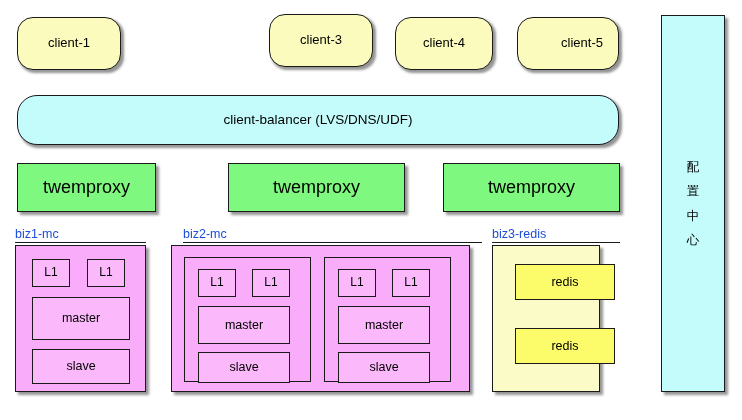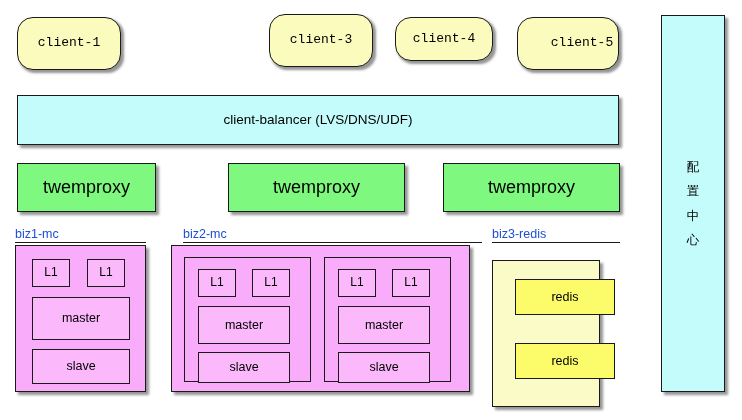--- a/index.html
+++ b/index.html
@@ -26,25 +26,25 @@
     color: #000000;
     line-height: 1.15;
   }
   .shadowed {
     box-shadow: 2.5px 2.5px 2.5px rgba(0,0,0,0.42);
   }
   .client {
     border-radius: 16px;
     background: #fbfbbe;
     font-size: 13px;
-    font-family: Liberation Mono, monospace;
   }
   .balancer {
     background: #c4fbfb;
     font-size: 13.5px;
+    border-radius: 20px;
   }
   .twemproxy {
     background: #7ef87e;
     font-size: 18px;
   }
   .cluster-pink {
     background: #f9acf9;
   }
   .cluster-yellow {
     background: #fbfbc8;
@@ -91,21 +91,21 @@
 <body>
 
 <div id="canvas">
 
   <div class="node client shadowed" style="left:17px; top:17px; width:104px; height:53px;">
     <span>client-1</span>
   </div>
   <div class="node client shadowed" style="left:269px; top:14px; width:104px; height:53px;align-items:center;">
     <span>client-3</span>
   </div>
-  <div class="node client shadowed" style="left:395px; top:17px; width:98px; height:44px;">
+  <div class="node client shadowed" style="left:395px; top:17px; width:98px; height:53px;">
     <span>client-4</span>
   </div>
   <div class="node client shadowed" style="left:517px; top:17px; width:102px; height:53px;padding-left:28px;">
     <span>client-5</span>
   </div>
 
   <div class="node balancer shadowed" style="left:17px; top:95px; width:602px; height:50px;">
     <span>client-balancer (LVS/DNS/UDF)</span>
   </div>
 
@@ -164,21 +164,21 @@
         <span>master</span>
       </div>
       <div class="node leaf-pink" style="left:13px; top:94px; width:92px; height:31px; position:absolute;">
         <span>slave</span>
       </div>
     </div>
 
   </div>
 
   <div class="cluster-label" style="left:492px; top:227px; width:128px;">biz3-redis</div>
-  <div class="node cluster-yellow shadowed" style="left:492px; top:260px; width:108px; height:147px; display:block;padding-left:31px;">
+  <div class="node cluster-yellow shadowed" style="left:492px; top:245px; width:108px; height:147px; display:block;padding-left:31px;">
     <div class="node leaf-redis" style="left:22px; top:18px; width:100px; height:36px; position:absolute;">
       <span>redis</span>
     </div>
     <div class="node leaf-redis" style="left:22px; top:82px; width:100px; height:36px; position:absolute;">
       <span>redis</span>
     </div>
   </div>
 
   <div class="node config-center shadowed" style="left:661px; top:15px; width:64px; height:377px;">
     <span class="cc-char">配</span>

